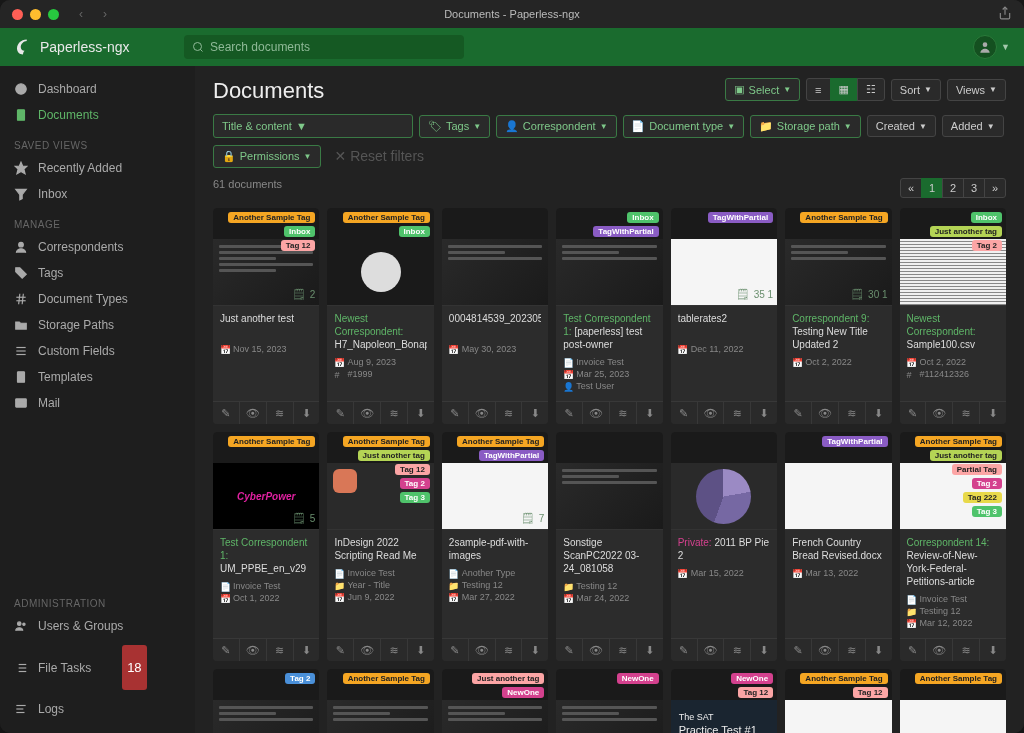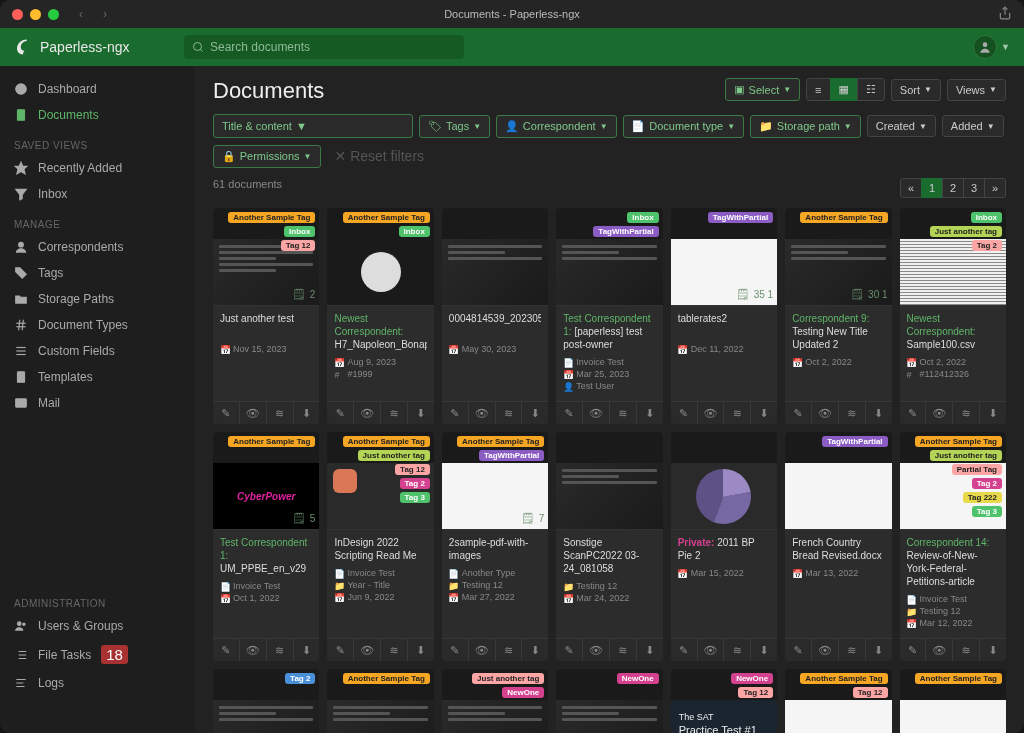--- a/index.html
+++ b/index.html
@@ -22,21 +22,21 @@
 .searchbox { flex: 0 0 280px; height: 24px; background: #155923; border-radius: 4px; padding: 0 8px; display: flex; align-items: center; gap: 6px; color: #8fb997; font-size: 12px; }
 .profile { margin-left: auto; width: 24px; height: 24px; border-radius: 50%; background: #145020; border: 1px solid #2a7a3a; display: flex; align-items: center; justify-content: center; color: #aaa; font-size: 14px; }
 .profile-caret { color: #a5c9ad; margin-left: 4px; font-size: 9px; }
 
 .body { flex: 1; display: flex; overflow: hidden; }
 .sidebar { width: 195px; background: #1e1e1e; padding: 10px 0; overflow-y: auto; }
 .side-item { display: flex; align-items: center; gap: 10px; padding: 6px 14px; color: #aaa; font-size: 12px; cursor: pointer; }
 .side-item.active { color: #5fb668; font-weight: 500; }
 .side-item .icn { width: 14px; height: 14px; display: inline-flex; align-items: center; justify-content: center; }
 .side-section { padding: 12px 14px 4px; color: #666; font-size: 10px; text-transform: uppercase; letter-spacing: 0.5px; }
-.badge { background: #a83232; color: white; font-size: 15px; padding: 1px 5px; border-radius: 3px; margin-left: 0; }
+.badge { background: #a83232; color: white; font-size: 13px; padding: 15px 5px; border-radius: 3px; margin-left: 21px; }
 .sidebar-footer { margin-top: 12px; padding: 4px 14px; }
 
 .main { flex: 1; background: #222; overflow-y: auto; padding: 12px 18px 0; position: relative; }
 h1 { font-size: 22px; color: #eee; font-weight: 500; margin-bottom: 10px; }
 
 .toolbar { display: flex; gap: 6px; margin-bottom: 10px; flex-wrap: wrap; align-items: center; }
 .view-controls { margin-left: auto; display: flex; gap: 6px; align-items: center; }
 .btn { border: 1px solid #444; background: #2a2a2a; color: #ccc; padding: 4px 8px; border-radius: 3px; font-size: 11px; display: inline-flex; align-items: center; gap: 4px; cursor: pointer; }
 .btn.green { border-color: #3a7a45; color: #7fc98a; }
 .btn .caret { font-size: 8px; }
@@ -77,21 +77,21 @@
 .tag.purple { background: #8a5cc4; color: white; }
 .tag.magenta { background: #d4418e; color: white; }
 .tag.blue { background: #4a90d9; color: white; }
 .tag.lime { background: #b4d455; }
 .tag.yellow { background: #e8d94a; }
 .thumb-icons { position: absolute; bottom: 4px; right: 4px; display: flex; gap: 4px; color: #6a8f6e; font-size: 11px; align-items: center; }
 .thumb-icons .num { font-size: 10px; }
 .card-body { padding: 6px 7px 4px; flex: 1; display: flex; flex-direction: column; }
 .card-title { font-size: 10px; color: #ddd; line-height: 1.3; min-height: 26px; margin-bottom: 4px; overflow: hidden; }
 .card-title .corr { color: #5fb668; }
-.card-title .priv { color: #d4418e; font-weight: bold; }
+.card-title .priv { color: #d4418e; }
 .meta { font-size: 9px; color: #888; display: flex; align-items: center; gap: 4px; margin-top: 2px; }
 .meta .micn { width: 9px; height: 9px; display: inline-block; }
 .card-actions { display: flex; border-top: 1px solid #383838; margin-top: 6px; }
 .card-actions .ab { flex: 1; height: 22px; display: flex; align-items: center; justify-content: center; background: #2a2a2a; border-right: 1px solid #383838; color: #888; font-size: 11px; cursor: pointer; }
 .card-actions .ab:last-child { border-right: none; }
 
 .icn svg, .micn svg { width: 100%; height: 100%; fill: currentColor; }
 .thumb-text-lines { padding: 6px; }
 .thumb-text-lines .ln { height: 3px; background: #555; margin-bottom: 3px; border-radius: 1px; }
 .thumb-text-lines .ln.short { width: 60%; }
@@ -198,35 +198,35 @@
             <svg viewBox="0 0 24 24" fill="none" stroke="currentColor" stroke-width="2">
               <path d="M3 3h7l11 11-7 7L3 10V3z"></path>
               <circle cx="7" cy="7" r="1"></circle>
             </svg>
           </span>
         <span>Tags</span>
       </div>
       <div class="side-item">
         <span class="icn">
             <svg viewBox="0 0 24 24" fill="none" stroke="currentColor" stroke-width="2">
-              <path d="M3 7h6l2 2h10v10H3V7z"></path>
-            </svg>
-          </span>
-        <span>Storage Paths</span>
-      </div>
-      <div class="side-item">
-        <span class="icn">
-            <svg viewBox="0 0 24 24" fill="none" stroke="currentColor" stroke-width="2">
               <line x1="4" y1="9" x2="20" y2="9"></line>
               <line x1="4" y1="15" x2="20" y2="15"></line>
               <line x1="10" y1="3" x2="8" y2="21"></line>
               <line x1="16" y1="3" x2="14" y2="21"></line>
             </svg>
           </span>
         <span>Document Types</span>
+      </div>
+      <div class="side-item">
+        <span class="icn">
+            <svg viewBox="0 0 24 24" fill="none" stroke="currentColor" stroke-width="2">
+              <path d="M3 7h6l2 2h10v10H3V7z"></path>
+            </svg>
+          </span>
+        <span>Storage Paths</span>
       </div>
       <div class="side-item">
         <span class="icn">
             <svg viewBox="0 0 24 24" fill="none" stroke="currentColor" stroke-width="2">
               <line x1="4" y1="6" x2="20" y2="6"></line>
               <line x1="4" y1="12" x2="20" y2="12"></line>
               <line x1="4" y1="18" x2="20" y2="18"></line>
             </svg>
           </span>
         <span>Custom Fields</span>

